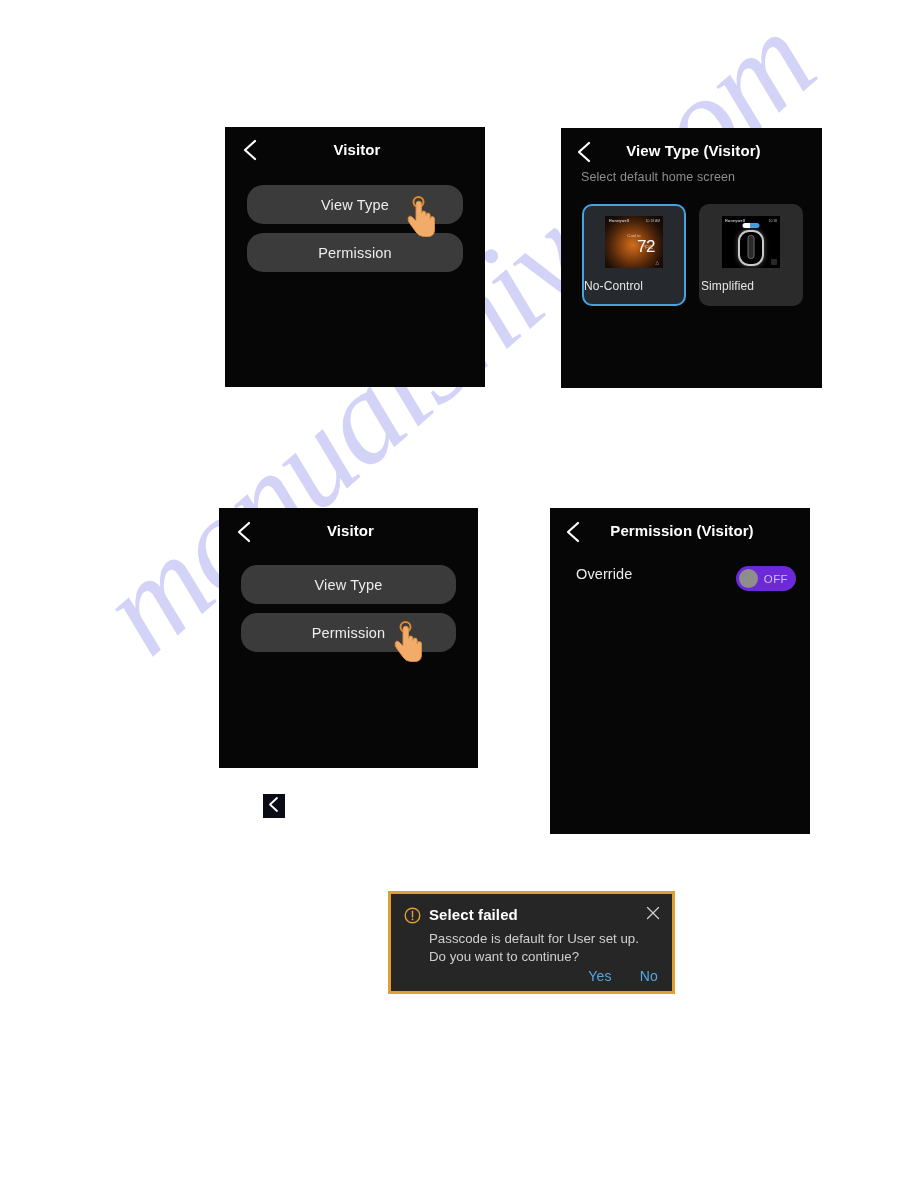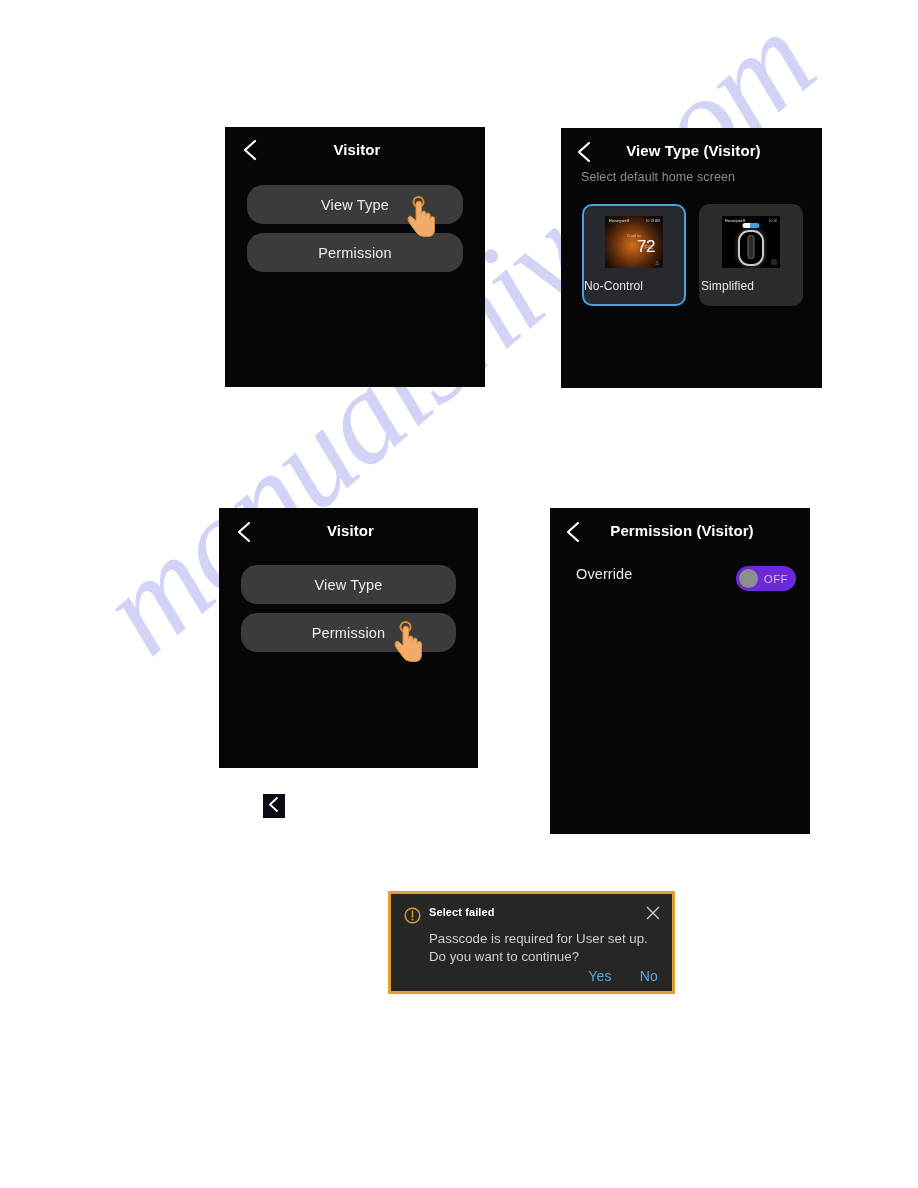--- a/index.html
+++ b/index.html
@@ -339,21 +339,21 @@
     left: 13px;
     top: 13px;
     width: 17px;
     height: 17px;
   }
   .dialog-title {
     position: absolute;
     left: 38px;
     top: 12px;
     color: #ffffff;
-    font-size: 11px;
+    font-size: 15px;
     font-weight: bold;
     letter-spacing: 0.1px;
   }
   .dialog-close {
     position: absolute;
     right: 11px;
     top: 11px;
     width: 16px;
     height: 16px;
   }
@@ -527,21 +527,21 @@
   <div class="dialog-title">Select failed</div>
 
   <div class="dialog-close">
     <svg width="16" height="16" viewBox="0 0 16 16">
       <line x1="2.5" y1="2.5" x2="13.5" y2="13.5" stroke="#cfcfcf" stroke-width="1.3" stroke-linecap="round"></line>
       <line x1="13.5" y1="2.5" x2="2.5" y2="13.5" stroke="#cfcfcf" stroke-width="1.3" stroke-linecap="round"></line>
     </svg>
   </div>
 
   <div class="dialog-body">
-    <div>Passcode is required for User set up.</div>
+    <div>Passcode is default for User set up.</div>
     <div>Do you want to continue?</div>
   </div>
 
   <div class="dialog-actions">
     <div class="dialog-action">Yes</div>
     <div class="dialog-action">No</div>
   </div>
 </div>
 
 </body></html>

